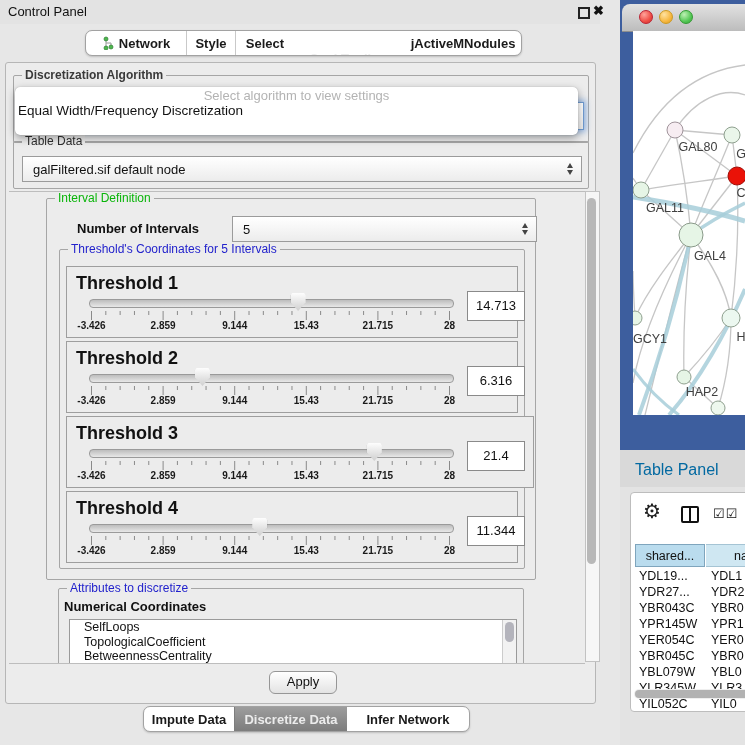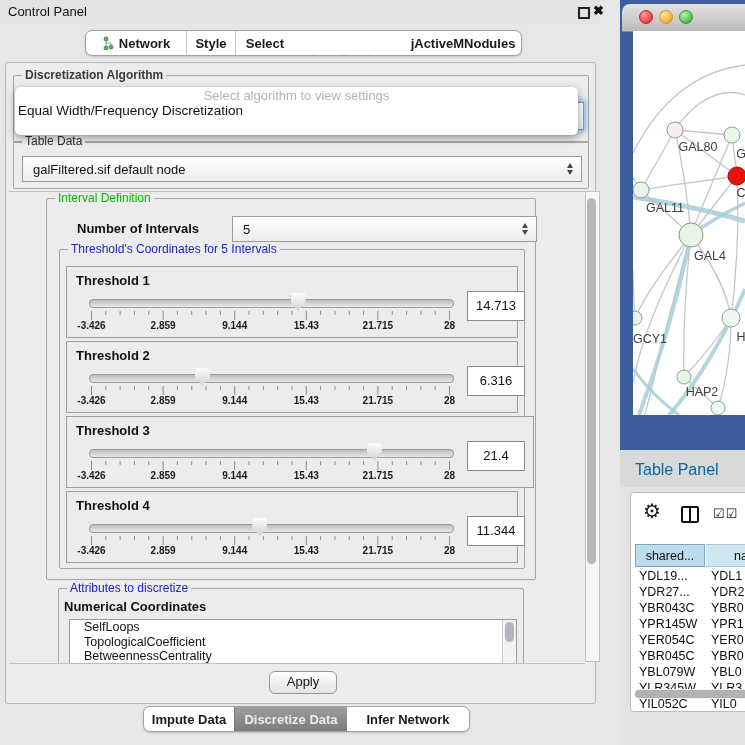--- a/index.html
+++ b/index.html
@@ -46,21 +46,21 @@
   .popup-item.sel{font-weight:bold;}
   #table-group{left:7px;top:78px;width:574px;height:46px;}
   #table-combo{left:8px;top:14px;width:558px;height:24px;}
   .scrollwrap{position:absolute;left:3px;top:128px;width:576px;height:471px;overflow:hidden;
               border-top:1px solid #bdbdbd;border-bottom:1px solid #bdbdbd;}
   #interval-group{left:37px;top:6px;width:488px;height:380px;}
   #noi-label{position:absolute;left:30px;top:22px;font-weight:bold;font-size:13px;color:#111;}
   #noi-combo{left:185px;top:17px;width:303px;height:24px;}
   #thr-group{left:12px;top:50px;width:464px;height:318px;}
   .thr{position:absolute;left:6px;width:450px;height:70px;background:#ececec;border:1px solid #9e9e9e;}
-  .thr-title{position:absolute;left:9px;top:6px;font-weight:bold;font-size:13px;color:#111;}
+  .thr-title{position:absolute;left:9px;top:6px;font-weight:bold;font-size:18px;color:#111;}
   .track{position:absolute;left:22px;top:32px;width:363px;height:7px;border:1px solid #9a9a9a;
          border-radius:4px;background:linear-gradient(#bdbdbd,#e8e8e8);}
   .thumb{position:absolute;top:26px;width:15px;height:18px;
          background:linear-gradient(#fdfdfd,#cfcfcf);
          clip-path:polygon(10% 0,90% 0,100% 14%,100% 52%,50% 100%,0 52%,0 14%);
          filter:drop-shadow(0 0 1px #777);}
   .ticks{position:absolute;left:22px;top:44px;}
   .slabel{position:absolute;top:53px;transform:translateX(-50%);font-size:10px;font-weight:bold;color:#1a1a1a;white-space:nowrap;}
   .thr-value{position:absolute;left:400px;top:24px;width:56px;height:28px;background:#fff;
              border:1px solid #8a8a8a;text-align:center;line-height:28px;font-size:13px;color:#111;}

